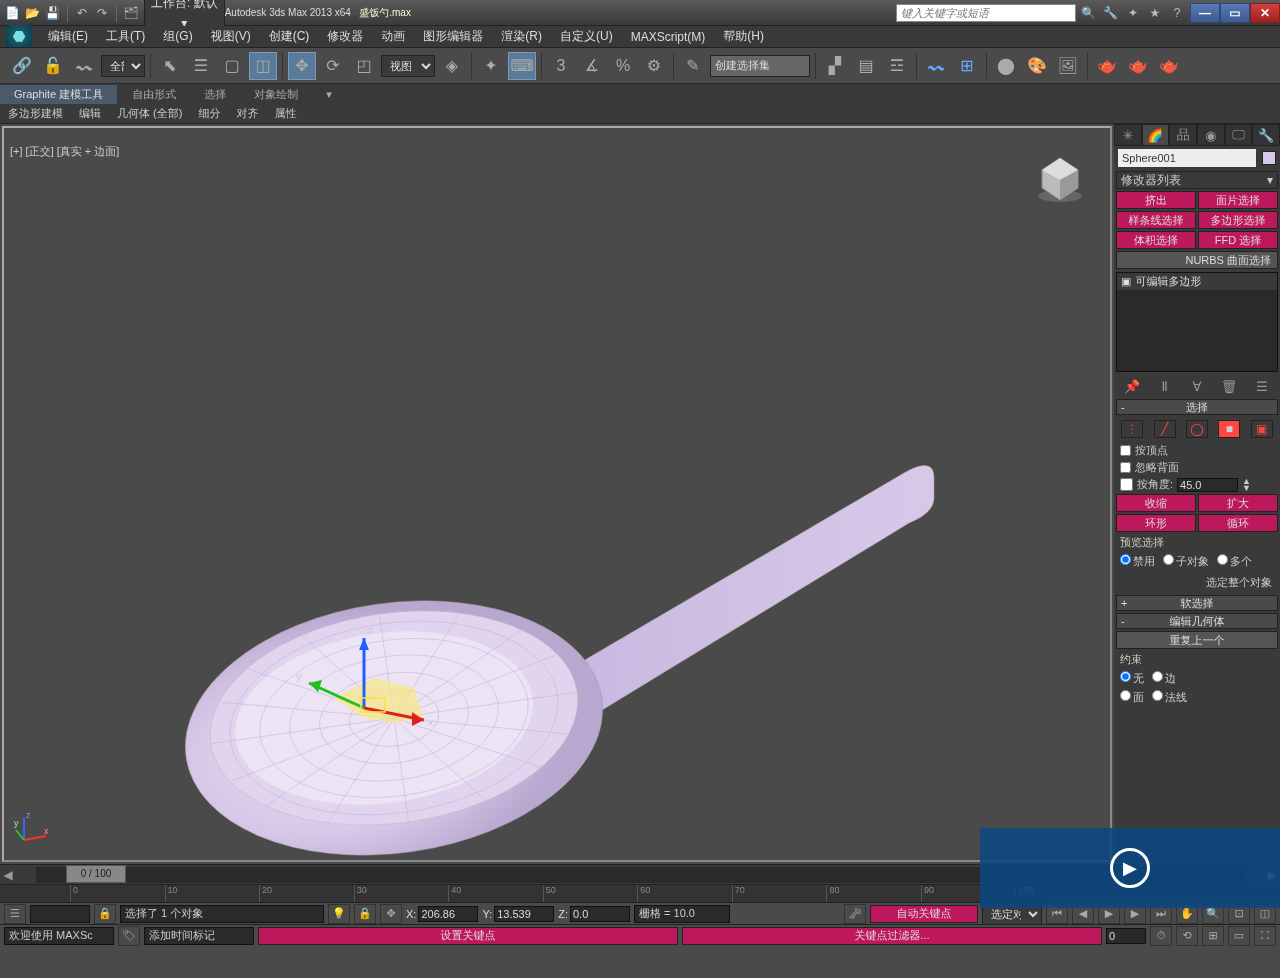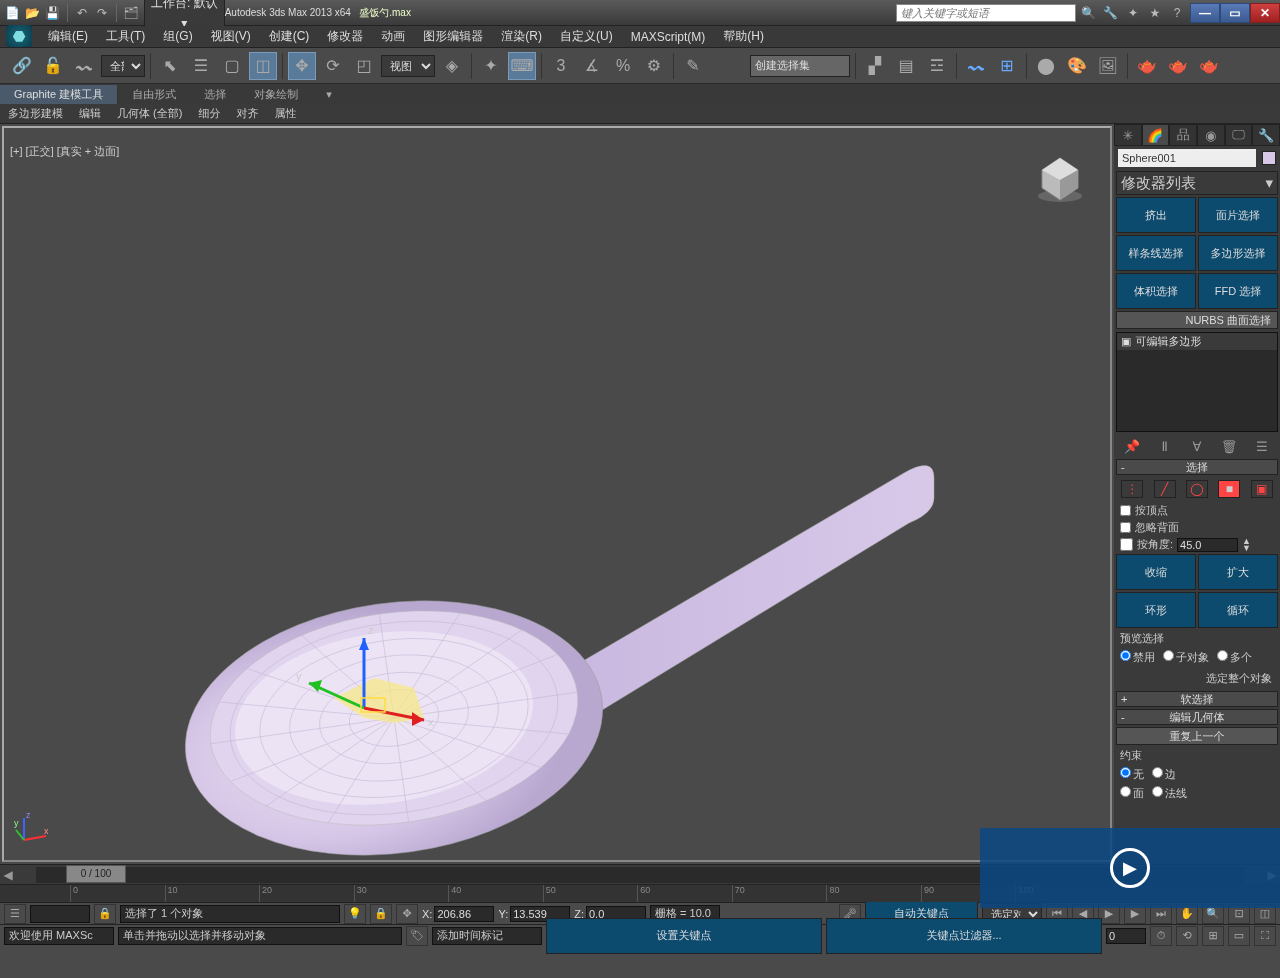--- a/index.html
+++ b/index.html
@@ -52,23 +52,23 @@
 .spoon-svg { position: absolute; left: 130px; top: 280px; width: 830px; height: 500px; }
 
 
 .command-panel { width: 166px; background: #3a3a3a; display: flex; flex-direction: column; }
 .cp-tabs { height: 22px; display: flex; background: #333; }
 .cp-tab { flex: 1; display: flex; align-items: center; justify-content: center; border: 1px solid #222; color: #999; cursor: pointer; font-size: 13px; }
 .cp-tab.active { background: #4a4a4a; }
 .cp-name { height: 18px; background: #eee; color: #333; font-size: 11px; padding: 1px 4px; margin: 2px; display: flex; align-items: center; }
 .cp-swatch { width: 14px; height: 14px; background: #d8c8e8; border: 1px solid #222; margin: 2px; }
 .cp-row { display: flex; align-items: center; margin: 1px 2px; gap: 2px; }
-.cp-dropdown { flex: 1; height: 24px; background: #3a3a3a; border: 1px solid #222; color: #ccc; font-size: 15px; padding: 0 4px; display: flex; align-items: center; justify-content: space-between; }
+.cp-dropdown { flex: 1; height: 18px; background: #3a3a3a; border: 1px solid #222; color: #ccc; font-size: 12px; padding: 0 4px; display: flex; align-items: center; justify-content: space-between; }
 .cp-btn2col { display: flex; margin: 1px 2px; gap: 2px; }
-.cp-btn-half { flex: 1; height: 36px; background: #0c4a6e; border: 1px solid #222; color: #ddd; font-size: 11px; display: flex; align-items: center; justify-content: center; cursor: pointer; }
+.cp-btn-half { flex: 1; height: 18px; background: #be185d; border: 1px solid #222; color: #ddd; font-size: 11px; display: flex; align-items: center; justify-content: center; cursor: pointer; }
 .cp-btn-full { height: 18px; background: #555; border: 1px solid #222; color: #ddd; font-size: 11px; display: flex; align-items: center; justify-content: center; margin: 1px 2px; cursor: pointer; }
 .cp-stack { height: 100px; background: #2a2a2a; border: 1px solid #111; margin: 2px; font-size: 11px; color: #ddd; }
 .cp-stack-item { padding: 1px 4px; background: #3a3a3a; display: flex; align-items: center; gap: 4px; }
 .cp-icon-row { display: flex; justify-content: space-around; padding: 3px 2px; }
 .cp-ico { width: 20px; height: 18px; display: flex; align-items: center; justify-content: center; color: #999; cursor: pointer; font-size: 13px; }
 .cp-rollout-hdr { height: 16px; background: #4a4a4a; border: 1px solid #222; color: #ddd; font-size: 11px; display: flex; align-items: center; justify-content: center; margin: 1px 2px; cursor: pointer; position: relative; }
 .cp-rollout-hdr .pm { position: absolute; left: 4px; }
 .cp-subobj { display: flex; justify-content: space-around; padding: 4px 2px; }
 .cp-subobj-btn { width: 22px; height: 18px; border: 1px solid #222; display: flex; align-items: center; justify-content: center; cursor: pointer; }
 .cp-chk { display: flex; align-items: center; gap: 4px; padding: 1px 6px; font-size: 11px; color: #ccc; }
@@ -177,21 +177,21 @@
   <div class="maintb-sep"></div>
   <div class="tbtn">✦</div>
   <div class="tbtn active">⌨</div>
   <div class="maintb-sep"></div>
   <div class="tbtn">3</div>
   <div class="tbtn">∡</div>
   <div class="tbtn">%</div>
   <div class="tbtn">⚙</div>
   <div class="maintb-sep"></div>
   <div class="tbtn">✎</div>
-  <input class="tsel" style="width: 100px; background: rgb(102, 102, 102); margin-left: 40px;" value="创建选择集">
+  <input class="tsel" style="width: 100px; background: rgb(102, 102, 102);" value="创建选择集">
   <div class="maintb-sep"></div>
   <div class="tbtn">▞</div>
   <div class="tbtn">▤</div>
   <div class="tbtn">☲</div>
   <div class="maintb-sep"></div>
   <div class="tbtn" style="color:#6af">〰</div>
   <div class="tbtn" style="color:#6af">⊞</div>
   <div class="maintb-sep"></div>
   <div class="tbtn">⬤</div>
   <div class="tbtn">🎨</div>
@@ -422,55 +422,54 @@
     <div class="track-tick">80</div>
     <div class="track-tick">90</div>
     <div class="track-tick">100</div>
   </div>
 </div>
 
 <div class="statusrow">
   <div class="sbtn">☰</div>
   <div class="status-seg" style="width:60px"></div>
   <div class="sbtn">🔒</div>
-  <div class="status-seg" style="width:220px">选择了 1 个对象</div>
+  <div class="status-seg" style="width:204px">选择了 1 个对象</div>
   <div class="sbtn">💡</div>
   <div class="sbtn">🔒</div>
   <div class="sbtn">✥</div>
   <div class="coord-grp">
     <span class="coord-lbl">X:</span>
     <input class="coord-inp" value="206.86" style="">
   </div>
   <div class="coord-grp">
     <span class="coord-lbl">Y:</span>
     <input class="coord-inp" value="13.539" style="">
   </div>
   <div class="coord-grp">
     <span class="coord-lbl">Z:</span>
     <input class="coord-inp" value="0.0" style="">
   </div>
-  <div class="status-seg" style="width:70px">栅格 = 10.0</div>
+  <div class="status-seg" style="width:96px">栅格 = 10.0</div>
   <div class="flex-spacer"></div>
   <div class="sbtn">🗝</div>
   <div class="cp-btn-half" style="width:70px">自动关键点</div>
   <select class="tsel" style="width:60px"><option>选定对</option></select>
   <div class="sbtn">⏮</div>
   <div class="sbtn">◀</div>
   <div class="sbtn">▶</div>
   <div class="sbtn">▶</div>
   <div class="sbtn">⏭</div>
   <div class="sbtn">✋</div>
   <div class="sbtn">🔍</div>
   <div class="sbtn">⊡</div>
   <div class="sbtn">◫</div>
 </div>
 
 <div class="statusrow">
   <div class="status-seg" style="width:110px">欢迎使用  MAXSc</div>
-  <div class="status-seg" style="flex:1">单击并拖动以选择并移动对象</div>
   <div class="sbtn">🏷</div>
   <div class="status-seg" style="width:110px">添加时间标记</div>
   <div class="cp-btn-half" style="width:70px">设置关键点</div>
   <div class="cp-btn-half" style="width:90px">关键点过滤器...</div>
   <input class="coord-inp" style="width: 40px;" value="0">
   <div class="sbtn">⏱</div>
   <div class="sbtn">⟲</div>
   <div class="sbtn">⊞</div>
   <div class="sbtn">▭</div>
   <div class="sbtn">⛶</div>

